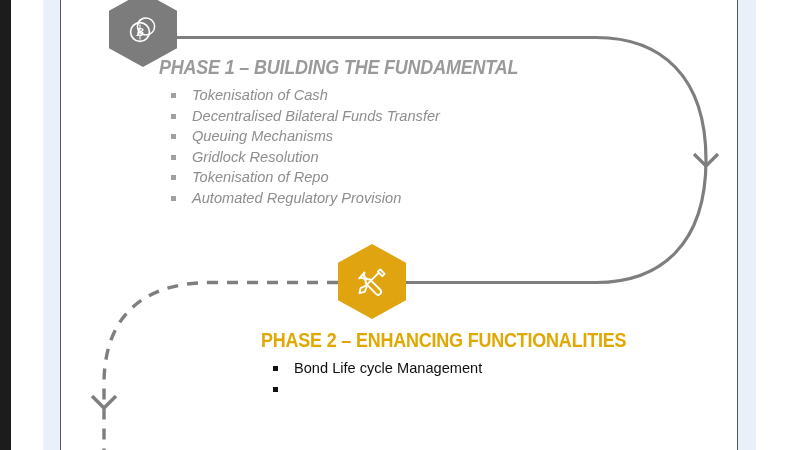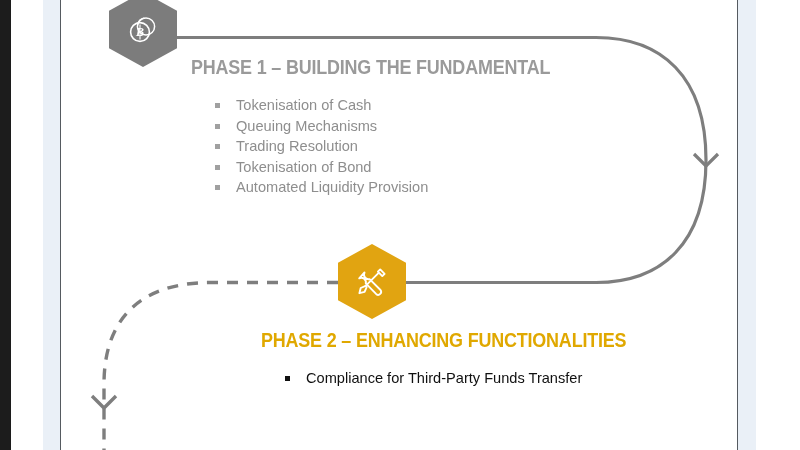--- a/index.html
+++ b/index.html
@@ -84,39 +84,39 @@
     left: 277px; top: 246px;
     background: #e1a411;
   }
   .hex svg { display: block; }
 
   
   .phase-block {
     position: absolute;
     z-index: 30;
   }
-  .phase1-block { left: 130px; top: 58px; width: 450px; }
+  .phase1-block { left: 98px; top: 58px; width: 450px; font-style: italic; }
   .phase2-block { left: 200px; top: 331px; width: 460px; }
 
   .phase-title {
     font-family: "Liberation Sans Narrow", "Liberation Sans", sans-serif;
     font-weight: 700;
     font-size: 19.5px;
     letter-spacing: -0.2px;
     transform: scaleX(0.92);
     transform-origin: left center;
     white-space: nowrap;
     margin: 0 0 6px 0;
   }
   .phase1-title { color: #9a9a9a; }
   .phase2-title { color: #e0a800; }
 
   ul.phase-list {
     list-style: none;
-    margin: 16px;
+    margin: 4px;
     padding: 0;
   }
   ul.phase-list li {
     position: relative;
     padding-left: 29px;
     font-size: 14.6px;
     line-height: 20.6px;
   }
   .phase1-list li {
     color: #8e8e8e;
@@ -193,45 +193,49 @@
 
       <div class="phase-block phase1-block">
         <div class="phase-title phase1-title">PHASE 1 – BUILDING THE FUNDAMENTAL</div>
         <ul class="phase-list phase1-list">
           <li>
             <span class="bullet"></span>
             <span>Tokenisation of Cash</span>
           </li>
           <li>
             <span class="bullet"></span>
+            <span>Decentralised Bilateral Funds Transfer</span>
+          </li>
+          <li>
+            <span class="bullet"></span>
             <span>Queuing Mechanisms</span>
           </li>
           <li>
             <span class="bullet"></span>
-            <span>Trading Resolution</span>
-          </li>
-          <li>
-            <span class="bullet"></span>
-            <span>Tokenisation of Bond</span>
-          </li>
-          <li>
-            <span class="bullet"></span>
-            <span>Automated Liquidity Provision</span>
+            <span>Gridlock Resolution</span>
+          </li>
+          <li>
+            <span class="bullet"></span>
+            <span>Tokenisation of Repo</span>
+          </li>
+          <li>
+            <span class="bullet"></span>
+            <span>Automated Regulatory Provision</span>
           </li>
         </ul>
       </div>
 
       <div class="phase-block phase2-block">
         <div class="phase-title phase2-title">PHASE 2 – ENHANCING FUNCTIONALITIES</div>
         <ul class="phase-list phase2-list">
           <li>
             <span class="bullet"></span>
-          </li>
-          <li>
-            
-            <span>Compliance for Third-Party Funds Transfer</span>
+            <span>Bond Life cycle Management</span>
+          </li>
+          <li>
+            <span class="bullet"></span>
           </li>
         </ul>
       </div>
 
     </div>
   </div>
 </div>
 
 </body></html>

